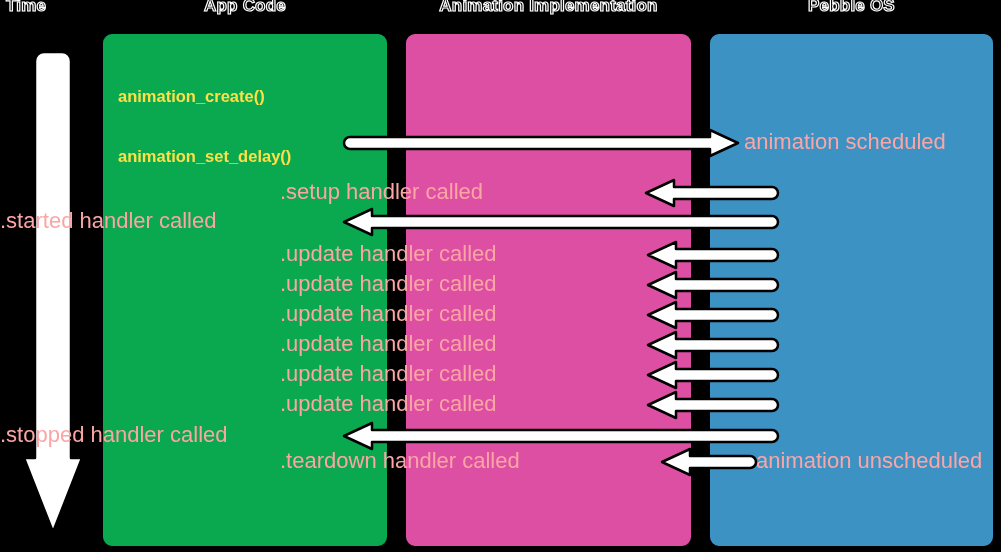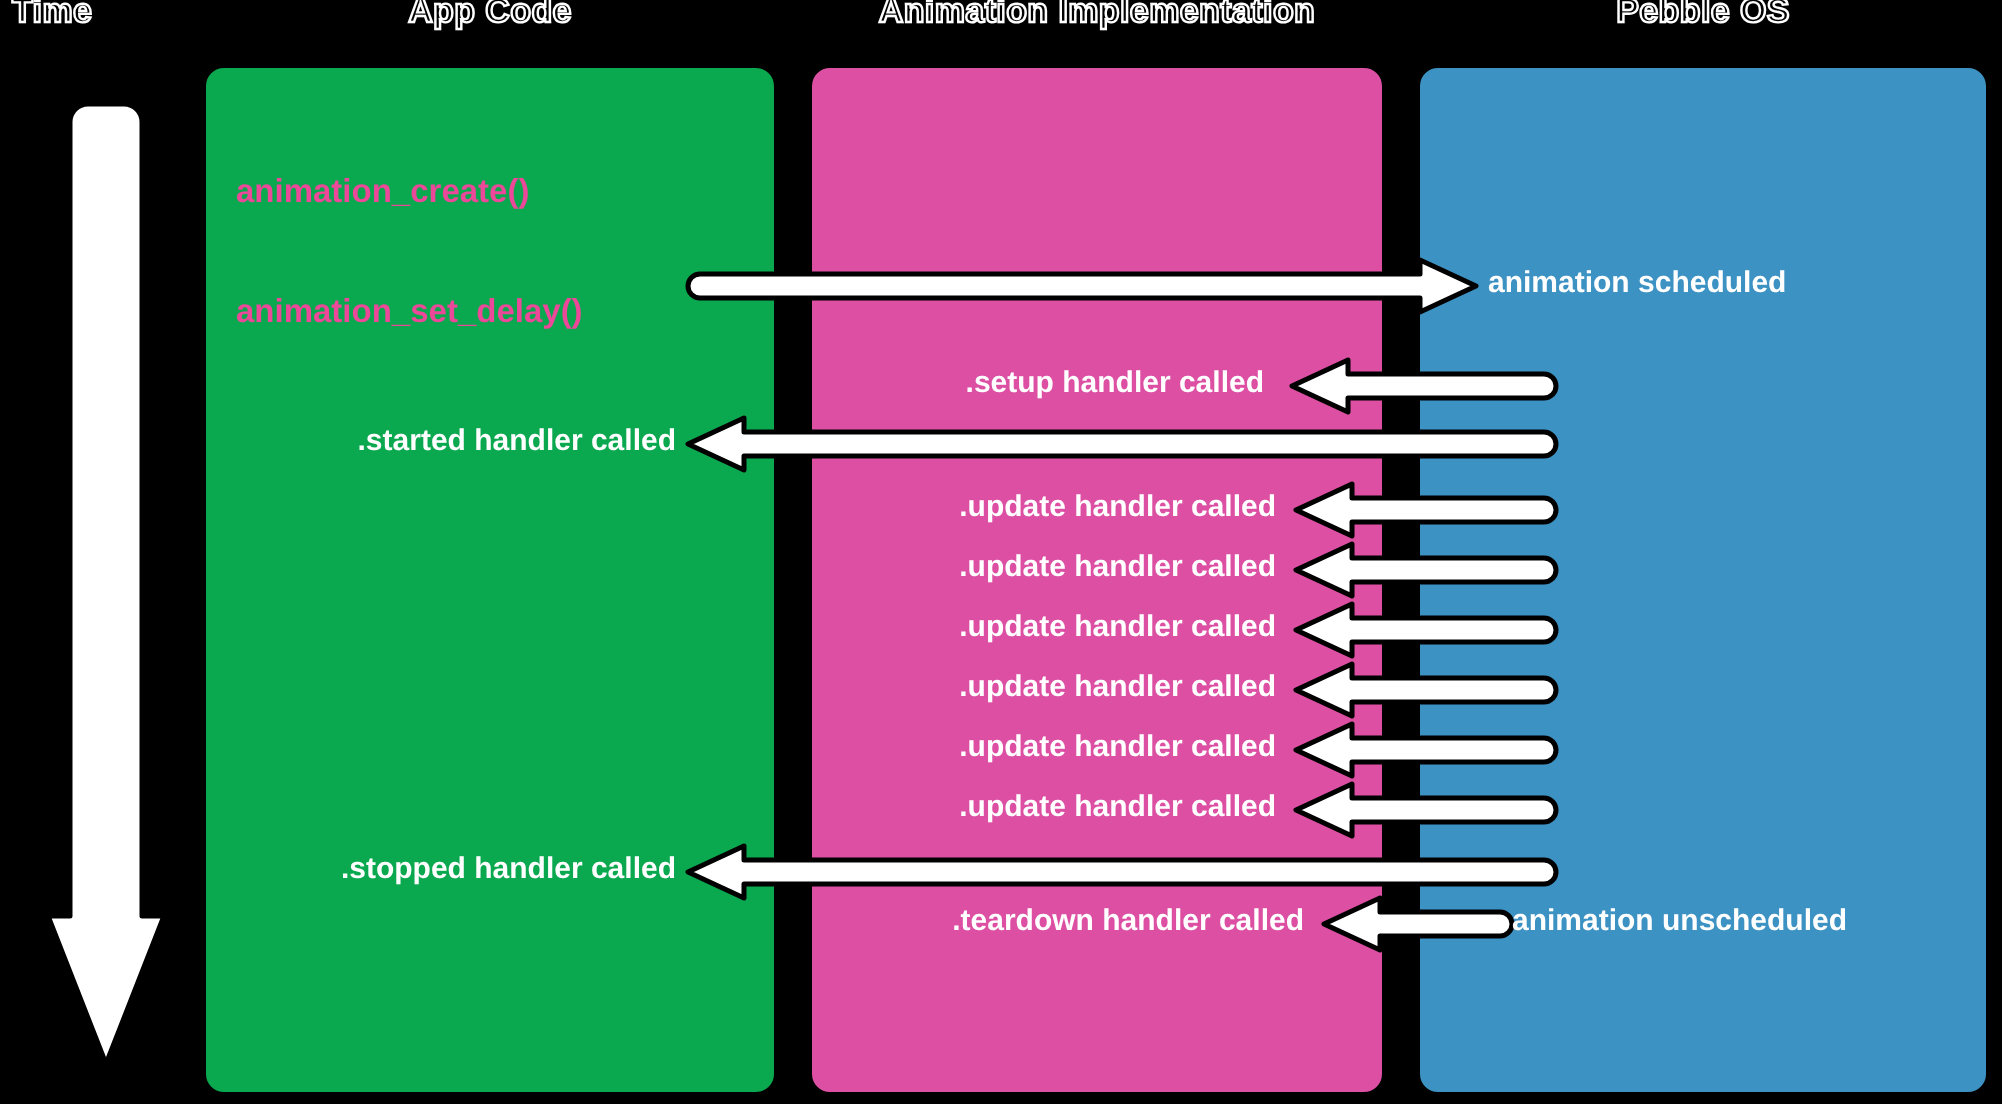--- a/index.html
+++ b/index.html
@@ -55,36 +55,36 @@
     position: absolute;
     left: 22px;
     top: 46px;
     width: 62px;
     height: 492px;
   }
 
   
   .lbl {
     position: absolute;
-    font-size: 15px;
-    font-weight: bold;
-    color: #ffffff;
+    font-size: 22px;
+    font-weight: normal;
+    color: #fca5a5;
     white-space: nowrap;
     line-height: 20px;
   }
-  .lbl.right { text-align: right; }
+  .lbl.right { text-align: left; }
 
   
   #call-list {
     position: absolute;
     left: 118px;
     top: 46px;
     font-size: 16.5px;
     font-weight: bold;
-    color: #ec4899;
+    color: #fde047;
     line-height: 20px;
     white-space: pre;
   }
   #call-list div { height: 20px; }
 
   
   .arrow-svg {
     position: absolute;
     overflow: visible;
   }

